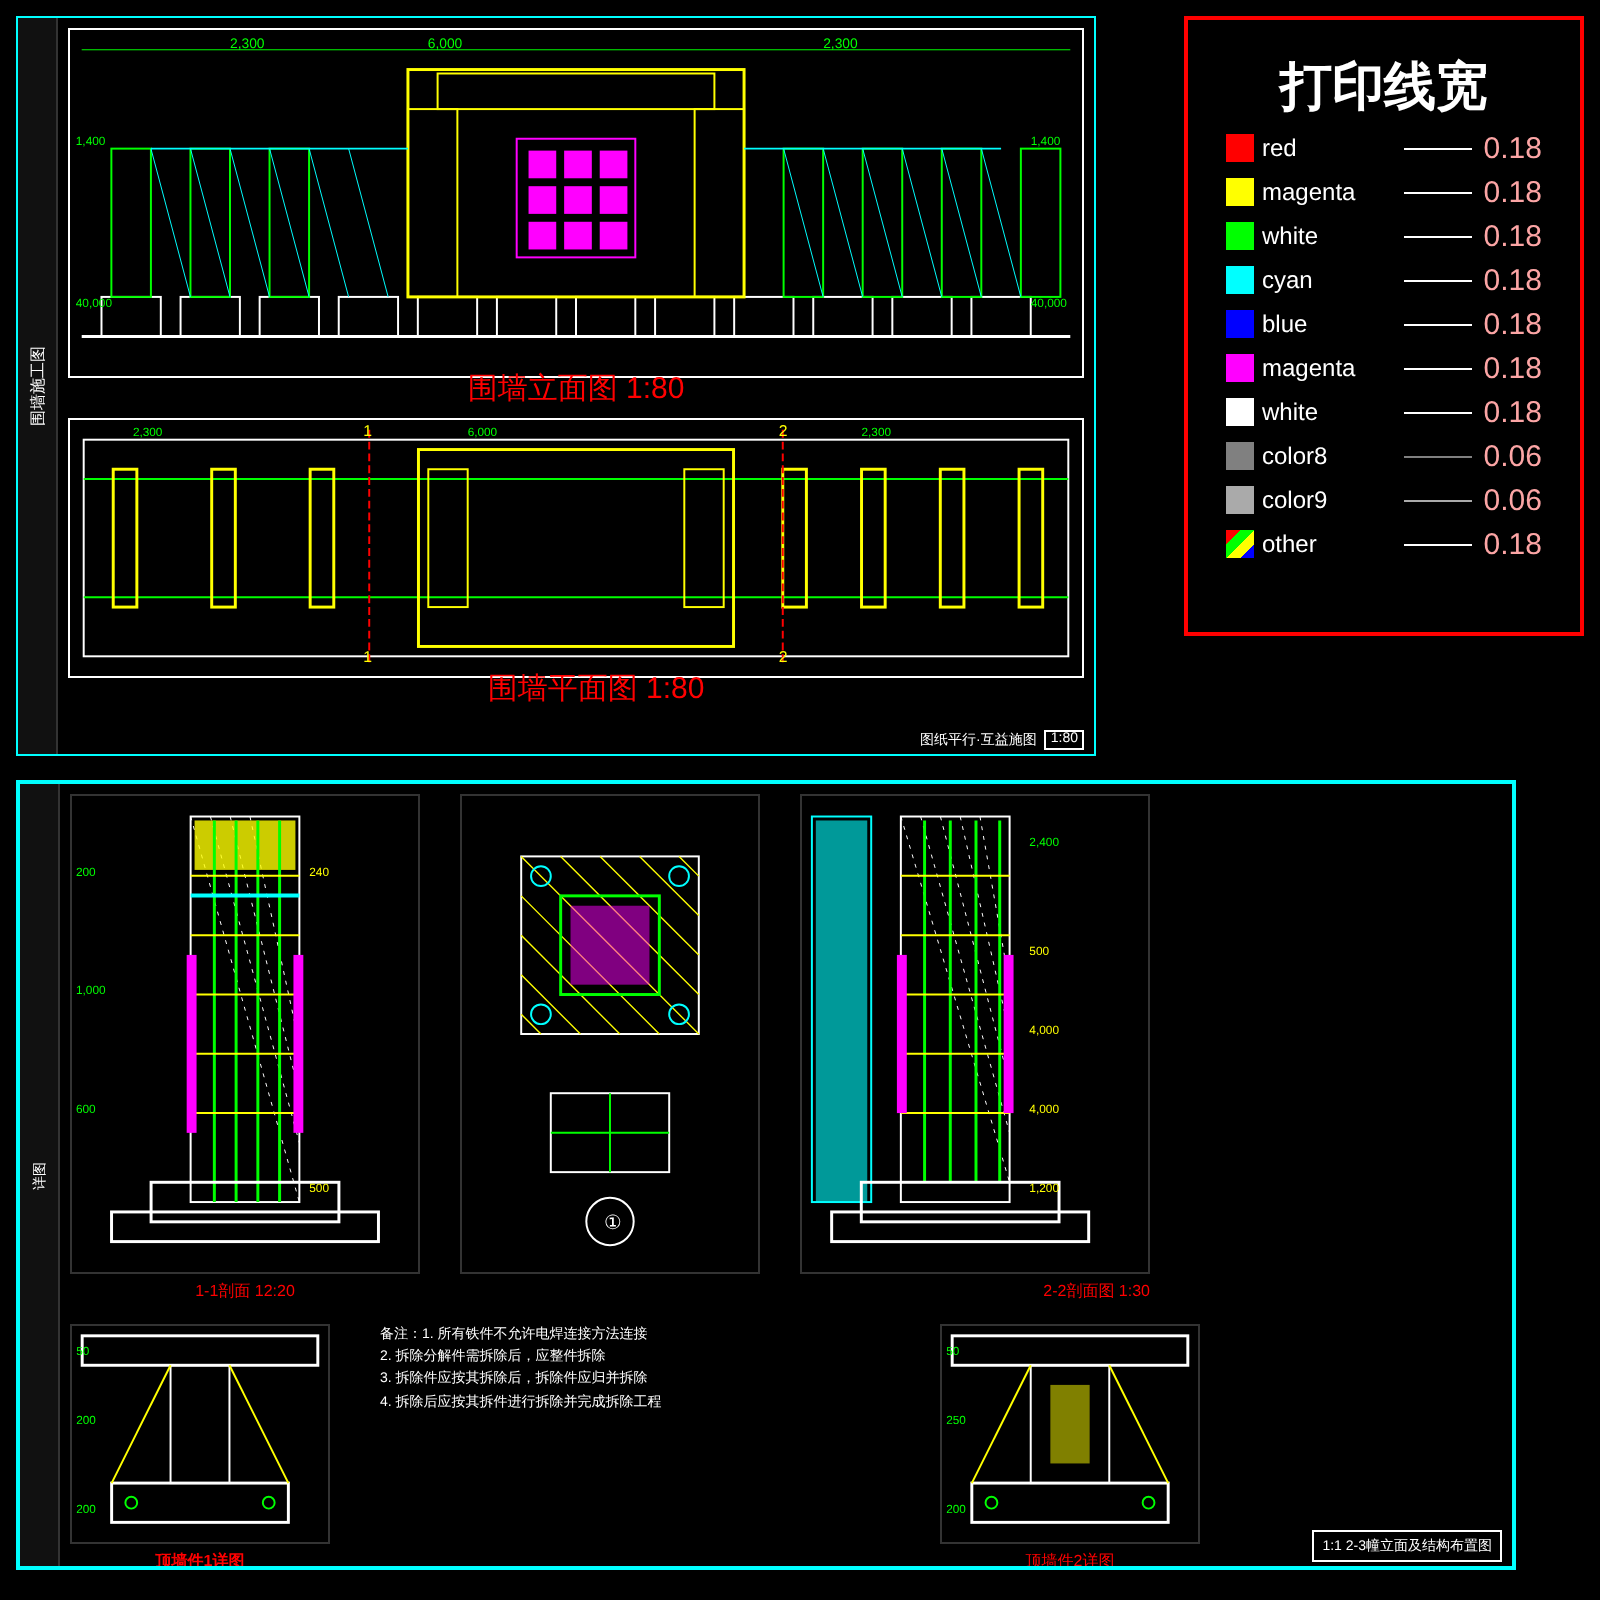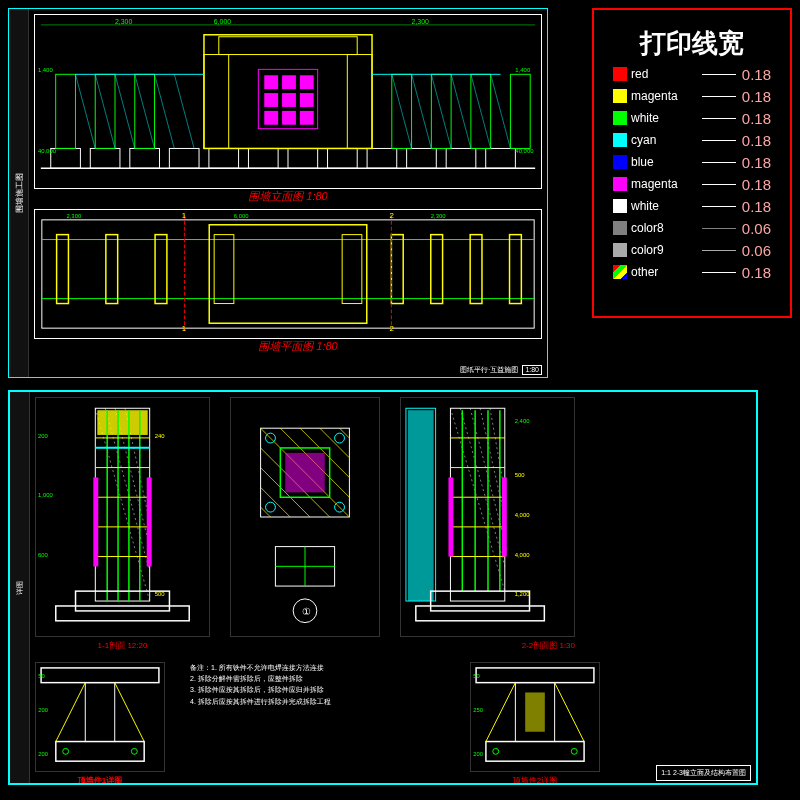--- a/index.html
+++ b/index.html
@@ -86,22 +86,21 @@
       right: 5px;
       height: 130px;
       border: 1px solid #fff;
       background: #000;
     }
 
     
     .drawing-label {
       position: absolute;
       color: #ff0000;
-      font-size: 11px;
-      font-style: italic;
+      font-size: 15px;
     }
 
     
     .legend-panel {
       position: absolute;
       top: 8px;
       right: 8px;
       width: 200px;
       height: 310px;
       border: 2px solid #ff0000;

